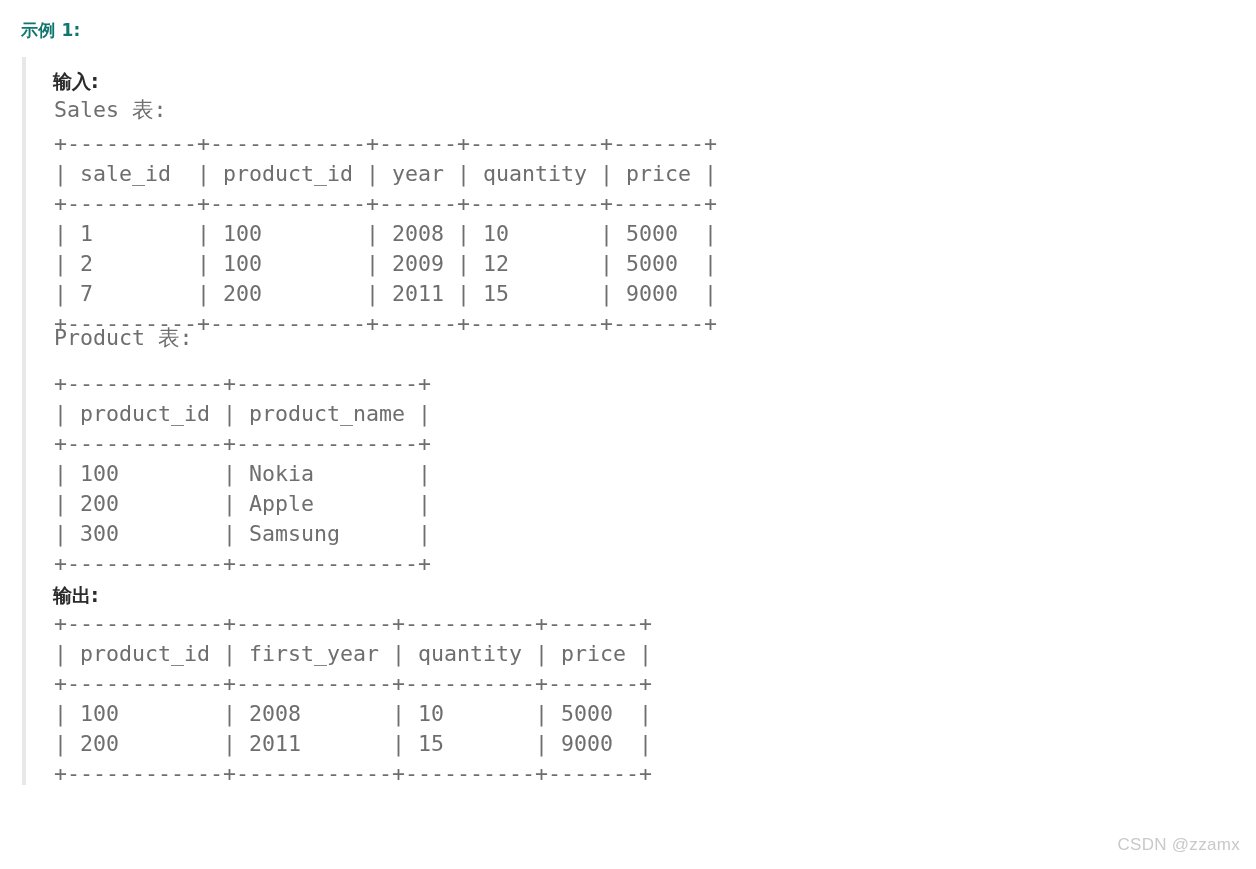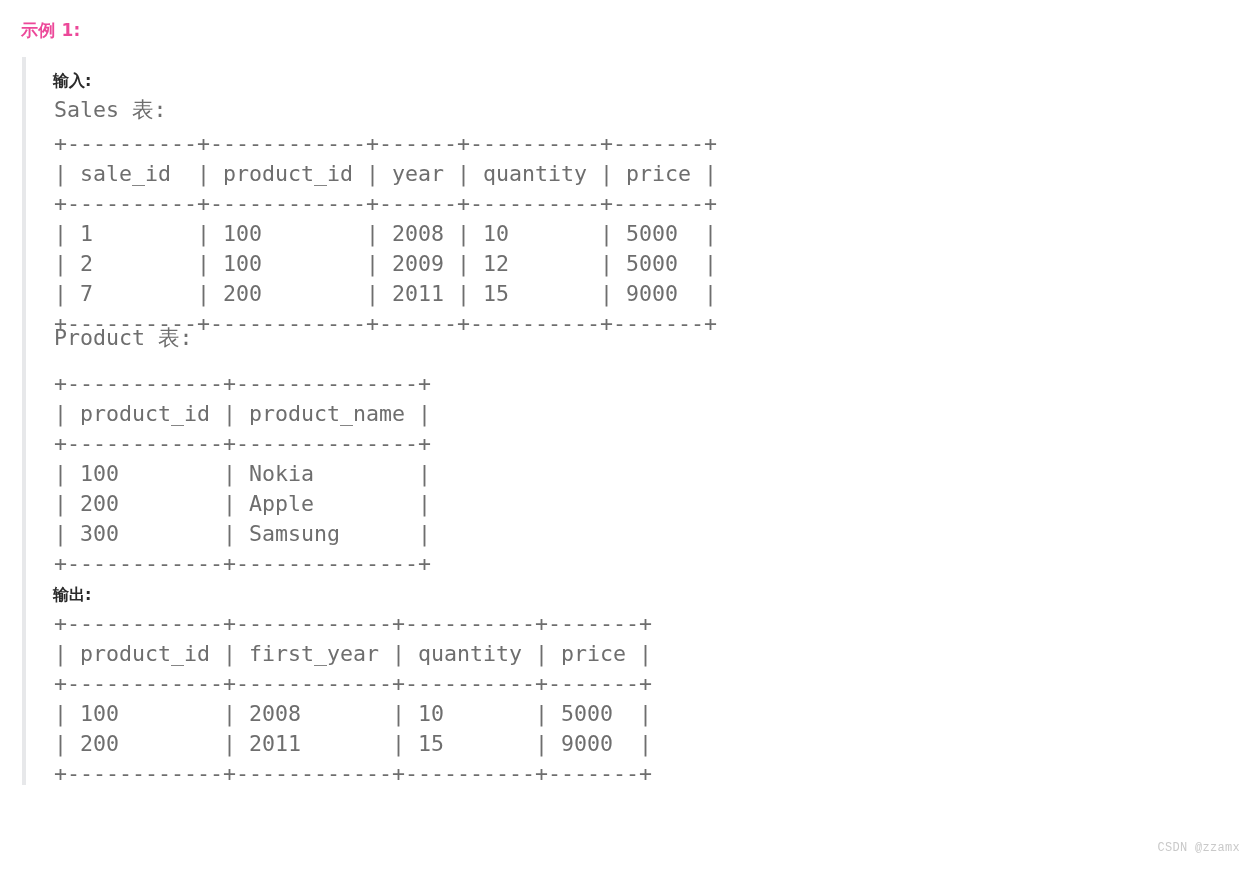--- a/index.html
+++ b/index.html
@@ -24,21 +24,21 @@
   }
 
   
   .example-heading {
     position: absolute;
     left: 21px;
     top: 18px;
     font-family: "DejaVu Sans", "Liberation Sans", sans-serif;
     font-size: 17px;
     font-weight: bold;
-    color: #ec4899;
+    color: #0f766e;
     letter-spacing: 0.2px;
     white-space: pre;
     line-height: 24px;
   }
 
   
   .blockquote {
     position: absolute;
     left: 22px;
     top: 57px;
@@ -50,21 +50,21 @@
 
   .bq-inner {
     position: relative;
     padding-left: 27px;
     height: 100%;
   }
 
   
   .sub-label {
     font-family: "DejaVu Sans", "Liberation Sans", sans-serif;
-    font-size: 16px;
+    font-size: 19px;
     font-weight: bold;
     color: #2b2b2b;
     white-space: pre;
     line-height: 26px;
     margin: 0;
   }
 
   .label-input {
     position: absolute;
     left: 27px;
@@ -95,22 +95,22 @@
   .table-sales   { left: 28px; top: 72px; }
   .caption-product { left: 28px; top: 266px; }
   .table-product { left: 28px; top: 312px; }
   .table-output  { left: 28px; top: 552px; }
 
   
   .watermark {
     position: absolute;
     right: 16px;
     bottom: 14px;
-    font-family: Liberation Mono, monospace;
-    font-size: 12px;
+    font-family: Liberation Sans, sans-serif;
+    font-size: 17px;
     color: #c9c9c9;
     white-space: pre;
     letter-spacing: 0.3px;
   }
 </style>
 </head>
 <body>
 
 <div id="page">
 

